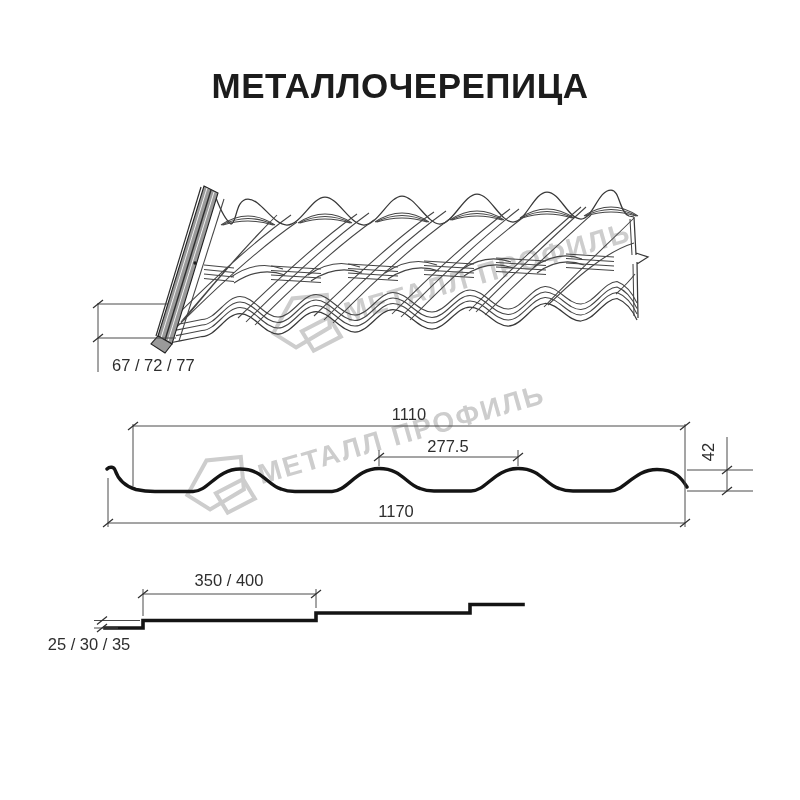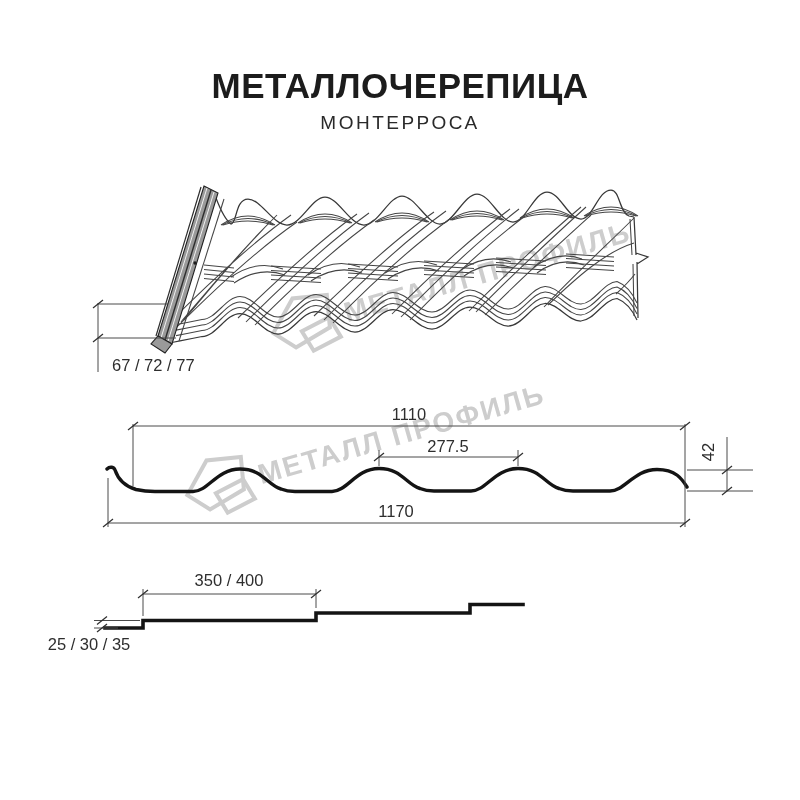--- a/index.html
+++ b/index.html
@@ -20,21 +20,20 @@
   .wmtxt{font-family:"Liberation Sans",sans-serif;font-size:28px;font-weight:700;
          letter-spacing:2px;fill:#cdcdcd;}
   .wmlogo{stroke:#cdcdcd;stroke-width:4;fill:none;stroke-linejoin:miter;}
 </style>
 </head>
 <body>
 
 <div id="stage">
 
   <div class="title">МЕТАЛЛОЧЕРЕПИЦА</div>
-  <div class="subtitle">МОНТЕРРОСА</div>
 
   <svg width="800" height="800" viewBox="0 0 800 800">
     <defs>
       <g id="tick">
           <path class="tick" d="M-5 4 L5 -4"></path>
         </g>
       <g id="ta">
         <path class="thin" d="M-27 26 Q0 8 27 26"></path>
         <path class="thin" d="M-26 26 Q0 13 26 26"></path>
         <path class="thin" d="M-25 26 Q0 18 25 26"></path>

